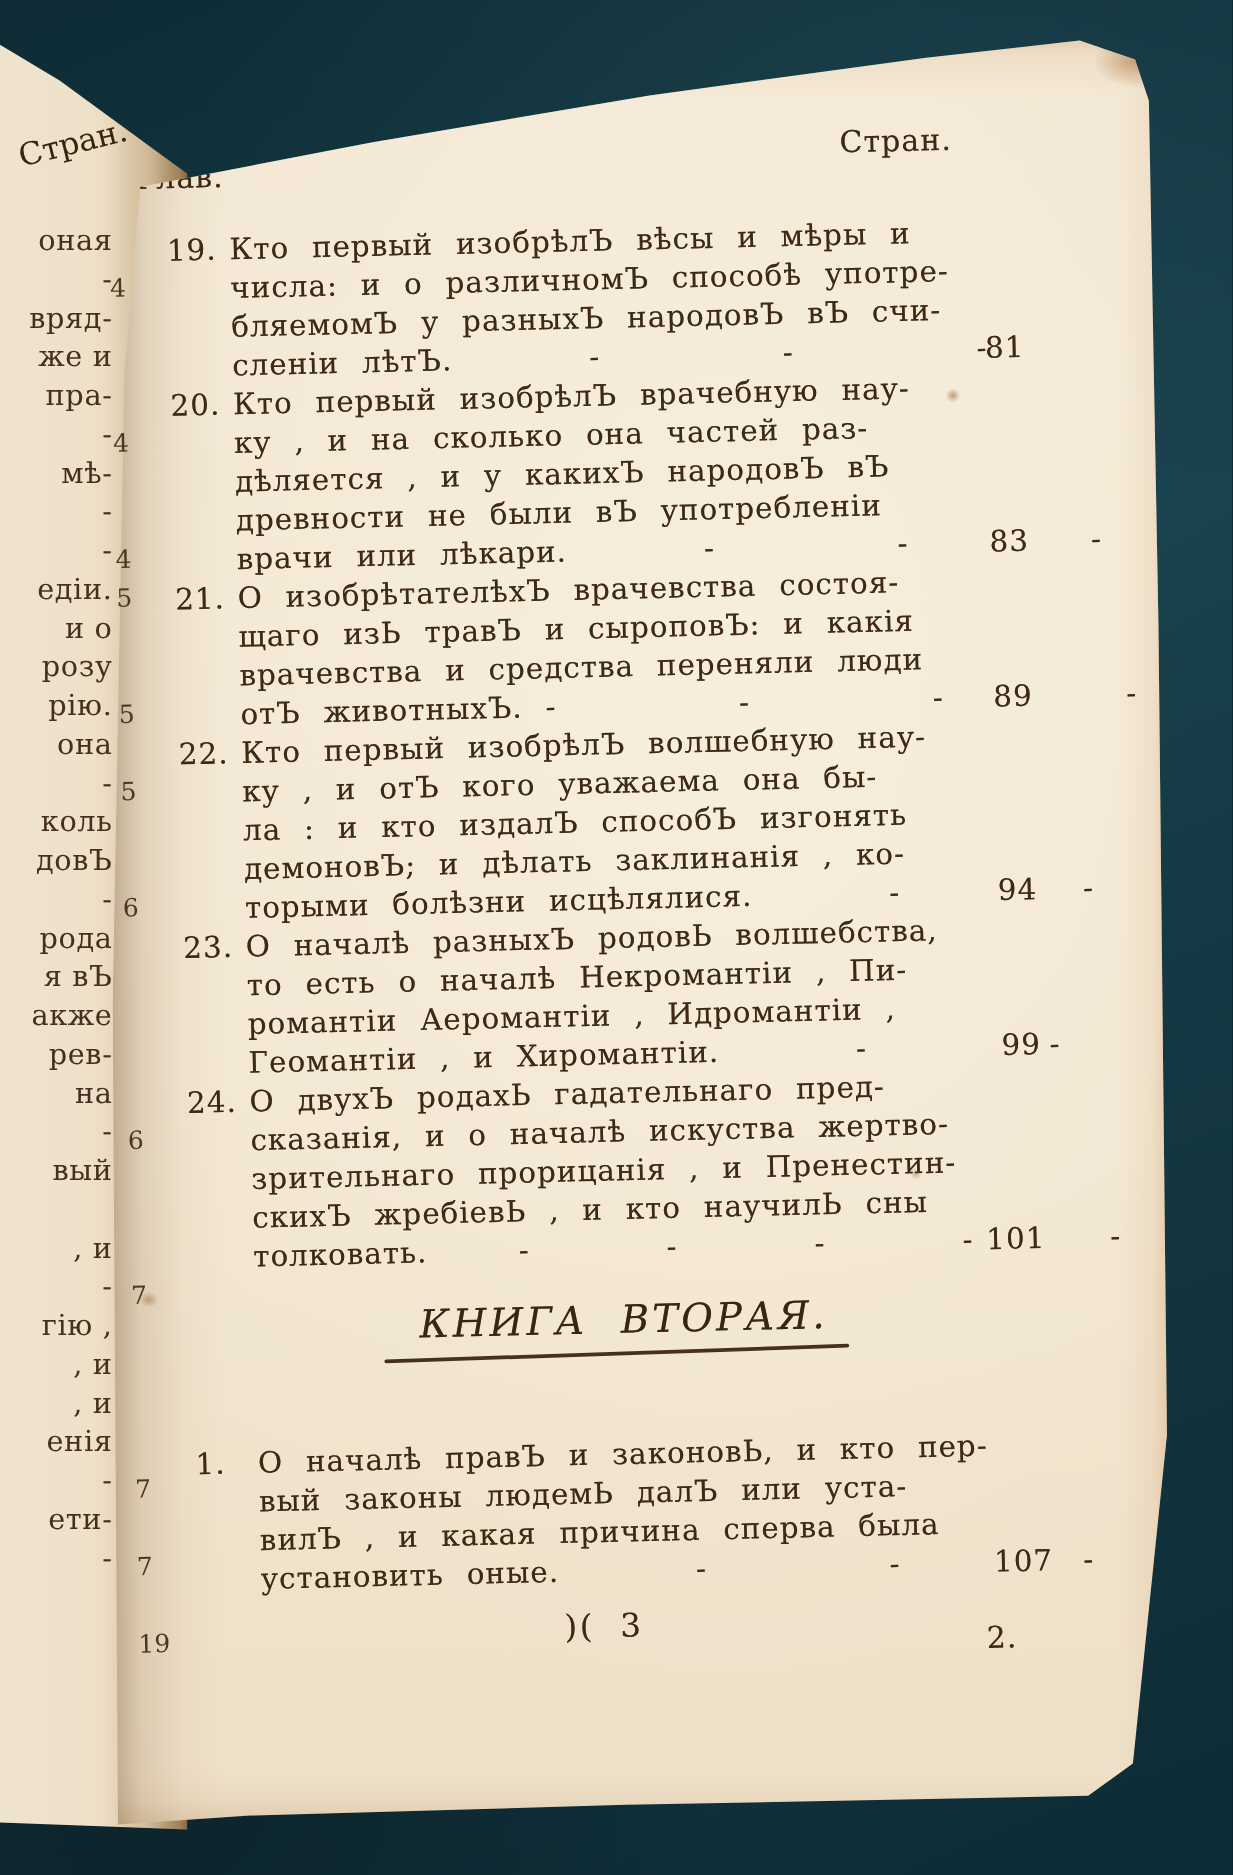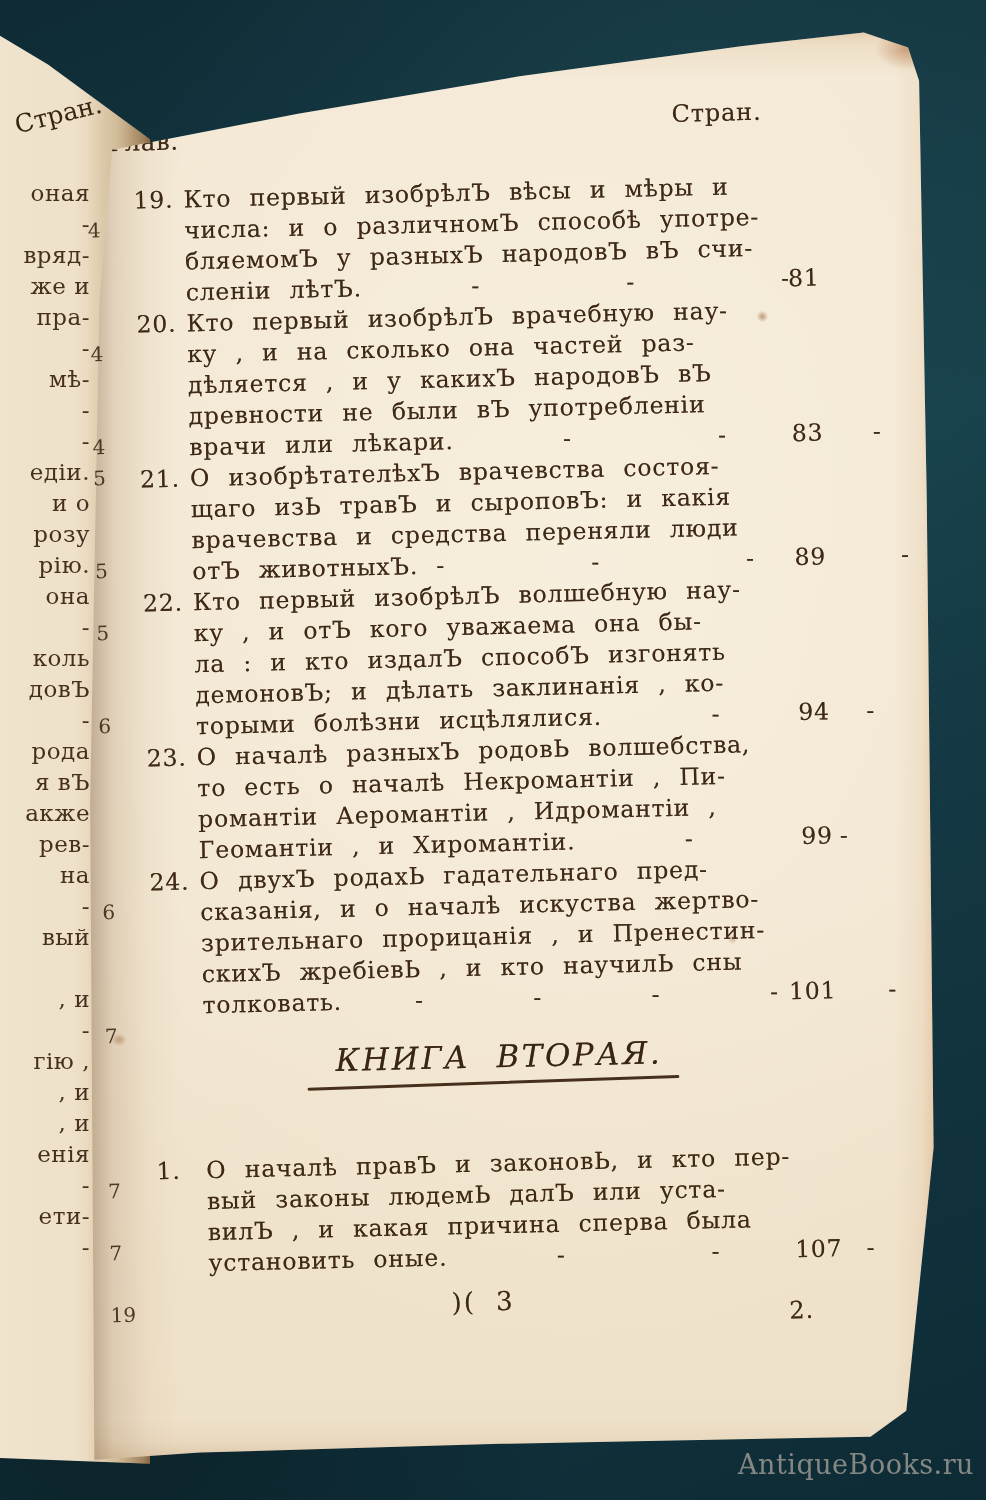--- a/index.html
+++ b/index.html
@@ -255,15 +255,14 @@
 
 
 
 
 7
 
 7
 
 19</div>
 
-  <div class="watermark">AntiqueBooks.ru</div>
 
 </div>
 
 </body></html>

